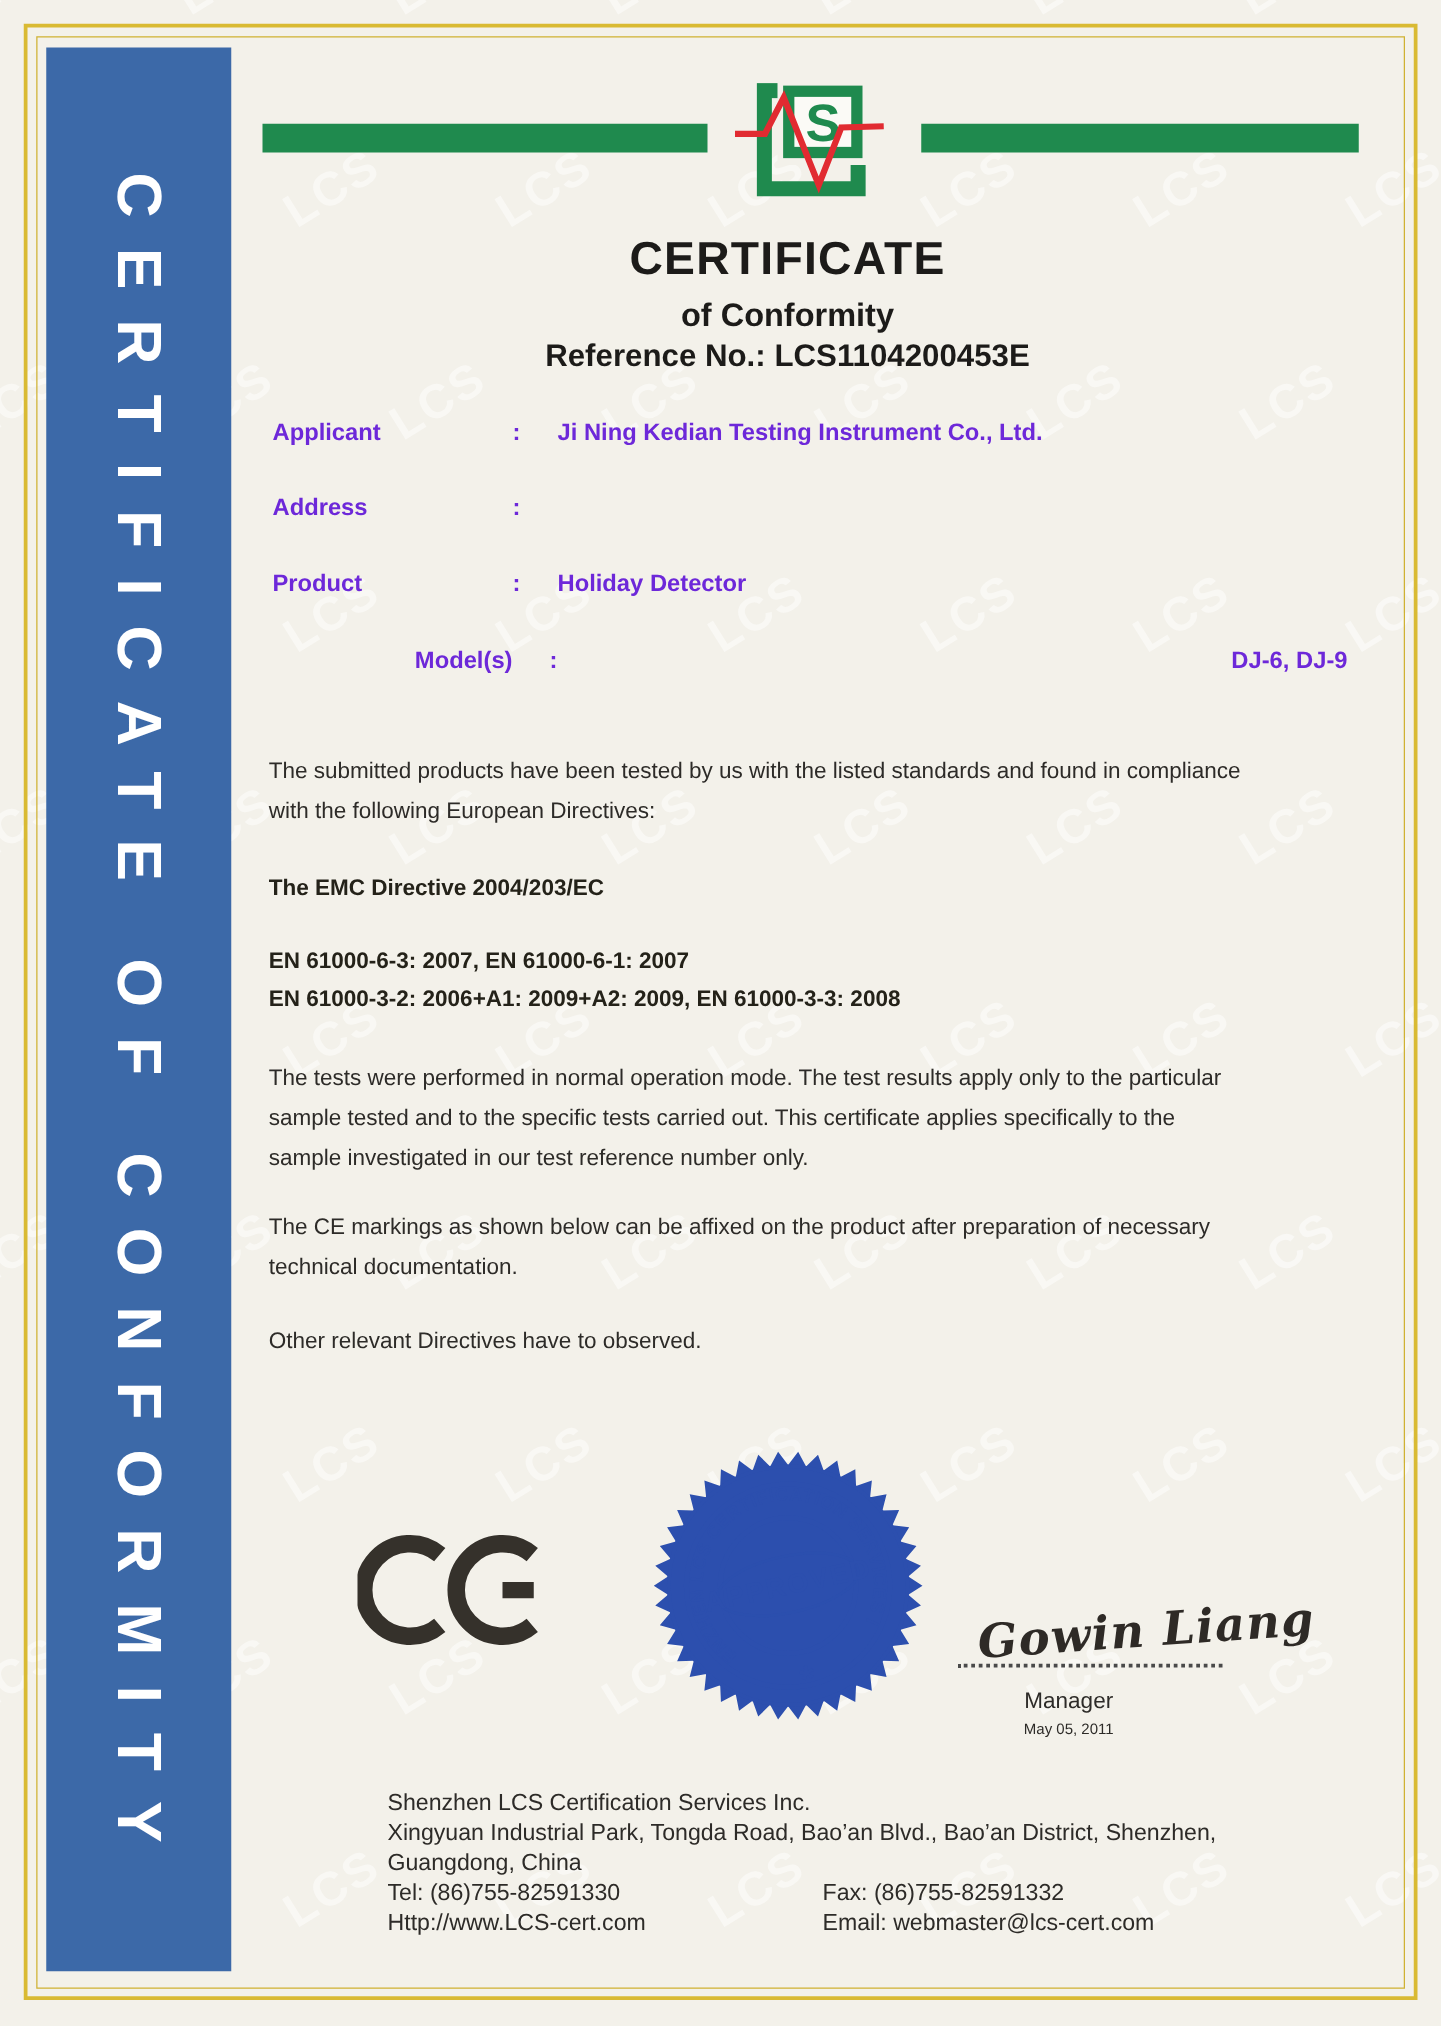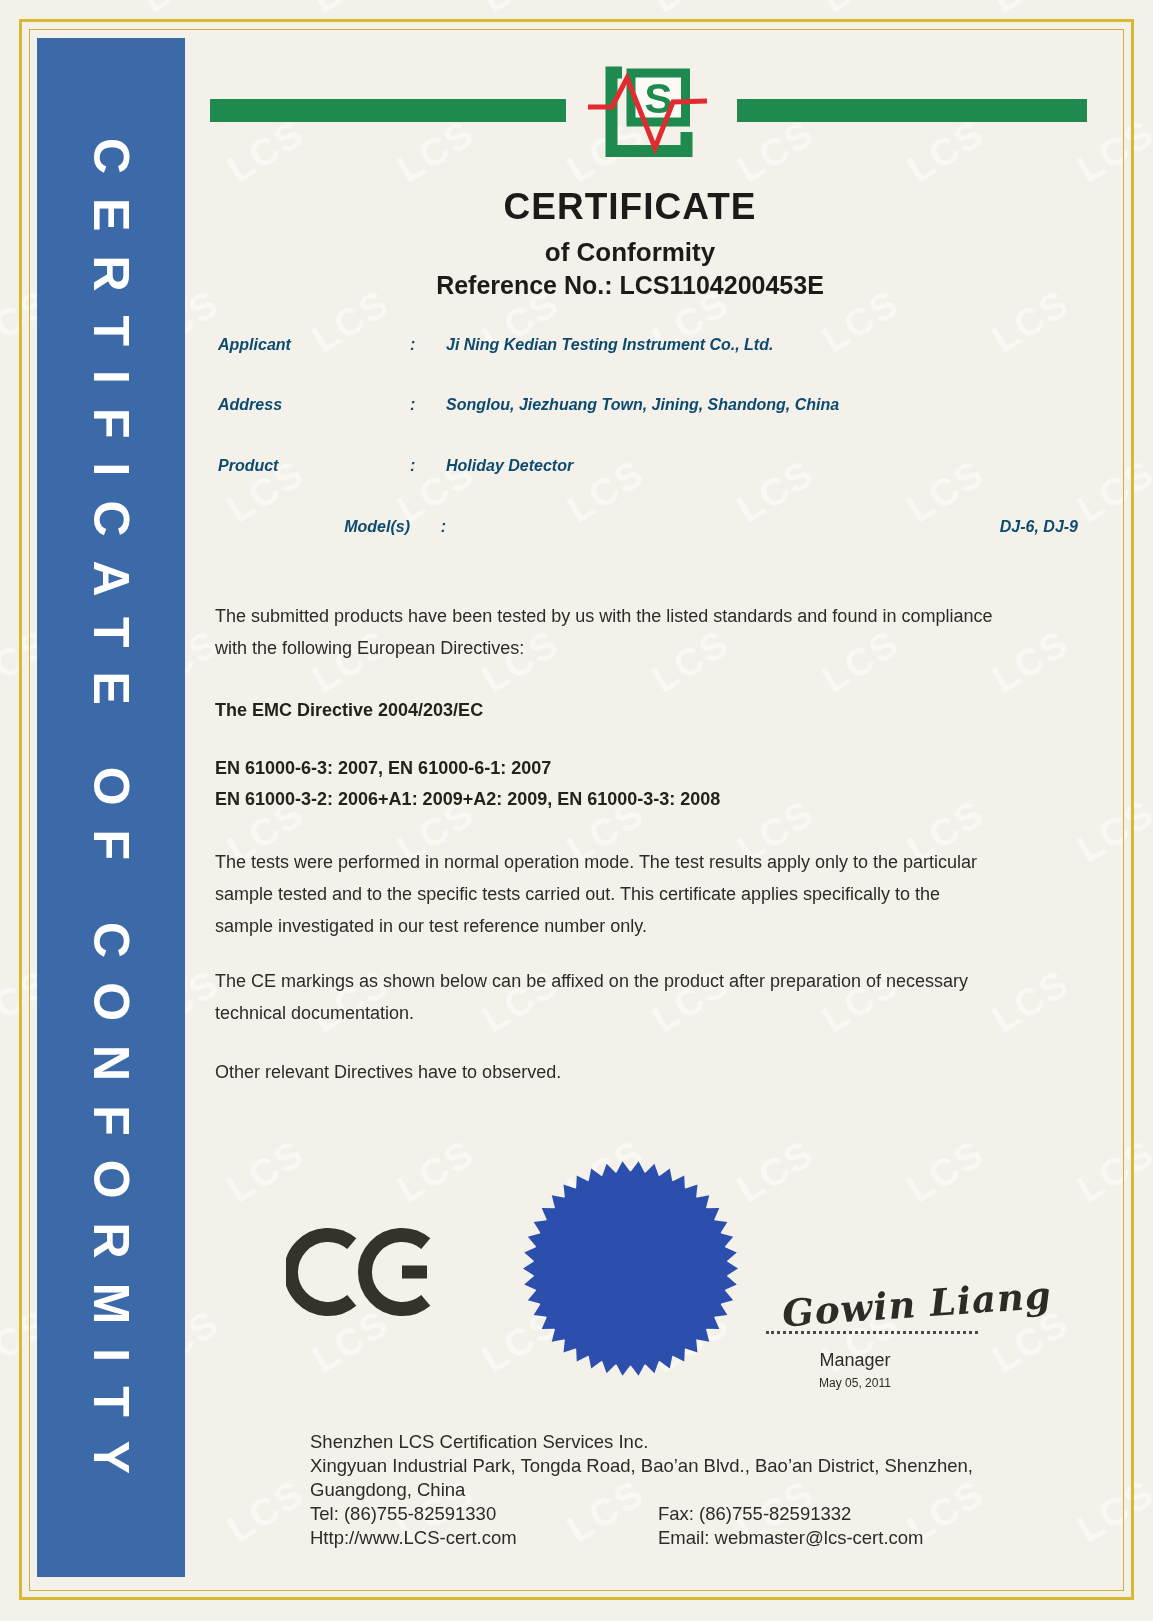--- a/index.html
+++ b/index.html
@@ -34,21 +34,21 @@
   .bar-left{left:210px;width:356px;}
   .bar-right{left:737px;width:350px;}
   
   .title1{left:185px;top:186px;width:890px;text-align:center;
     font-size:37px;font-weight:bold;letter-spacing:1px;color:#1c1b19;}
   .title2{left:185px;top:237px;width:890px;text-align:center;
     font-size:26px;font-weight:bold;color:#1c1b19;}
   .title3{left:185px;top:271px;width:890px;text-align:center;
     font-size:25px;font-weight:bold;color:#1c1b19;}
   
-  .frow{left:218px;width:860px;display:flex;font-size:16px;font-weight:bold;color:#0c4a6e;font-style:italic;}
+  .frow{left:218px;width:860px;display:flex;font-size:19px;font-weight:bold;color:#6d28d9;}
   .frow .lbl{width:192px;flex:0 0 192px;}
   .frow .sep{width:36px;flex:0 0 36px;}
   .frow .val{flex:1;}
   
   .para{left:215px;width:845px;font-size:18px;line-height:32px;white-space:pre-line;color:#2d2b28;}
   .para.bold{font-weight:bold;color:#242219;line-height:31px;}
   
   .sig-script{
     left:782px;top:1282px;font-family:"DejaVu Serif", serif;font-style:italic;font-weight:bold;
     font-size:37px;color:#2e2a26;transform:rotate(-4deg);letter-spacing:1px;white-space:nowrap;
@@ -162,21 +162,20 @@
   <div class="abs title3">Reference No.: LCS1104200453E</div>
 
   <div class="abs frow" style="top:336px;">
     <div class="lbl">Applicant</div>
     <div class="sep">:</div>
     <div class="val">Ji Ning Kedian Testing Instrument Co., Ltd.</div>
   </div>
   <div class="abs frow" style="top:396px;">
     <div class="lbl">Address</div>
     <div class="sep">:</div>
-    <div class="val">Songlou, Jiezhuang Town, Jining, Shandong, China</div>
   </div>
   <div class="abs frow" style="top:457px;">
     <div class="lbl">Product</div>
     <div class="sep">:</div>
     <div class="val">Holiday Detector</div>
   </div>
   <div class="abs frow" style="top:518px;text-align:right;">
     <div class="lbl">Model(s)</div>
     <div class="sep">:</div>
     <div class="val">DJ-6, DJ-9</div>

